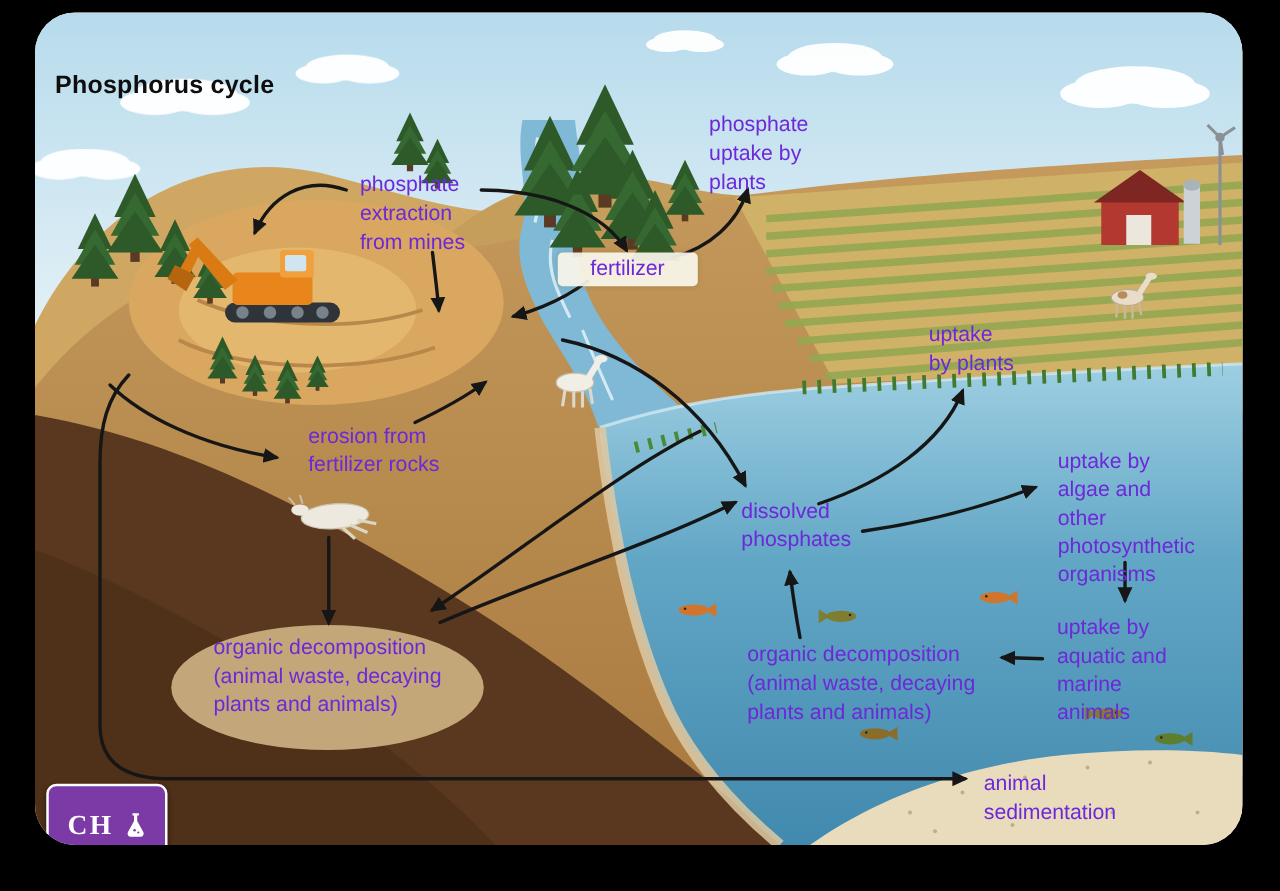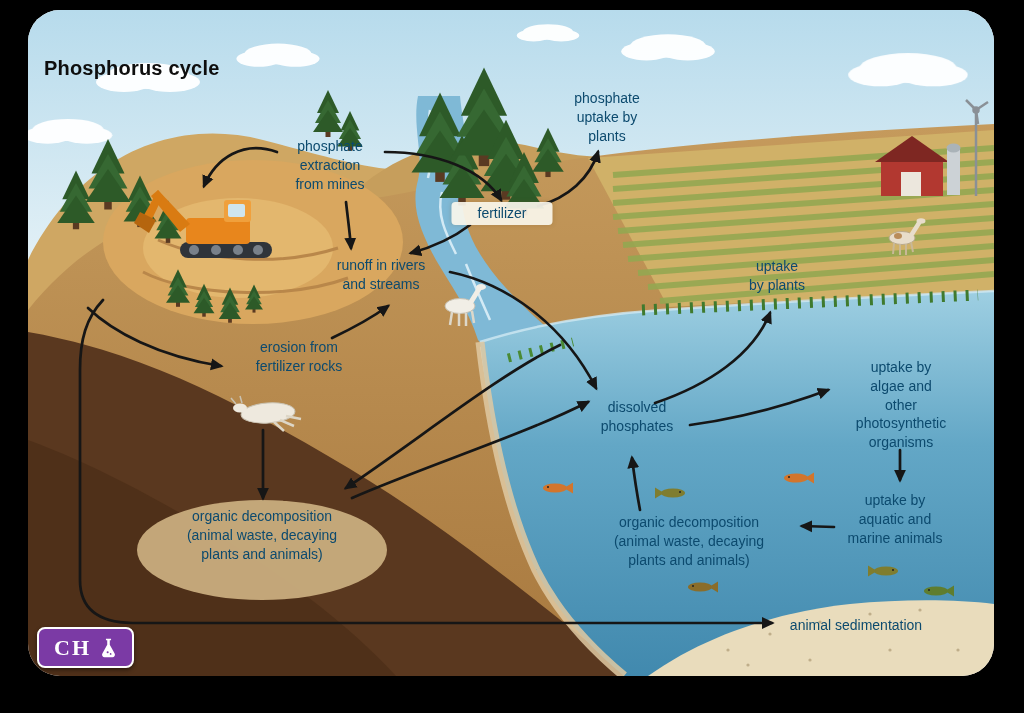--- a/index.html
+++ b/index.html
@@ -10,30 +10,30 @@
   .card{
     position:absolute;left:28px;top:10px;width:966px;height:666px;
     border-radius:32px;overflow:hidden;background:#fff;
   }
   svg.layer{position:absolute;left:0;top:0;width:966px;height:666px;}
   .title{
     position:absolute;left:16px;top:34px;font-size:20px;font-weight:bold;
     color:#0e0e0e;letter-spacing:.2px;
   }
   .label{
-    position:absolute;transform:translateX(-50%);text-align:center;
-    white-space:pre-line;font-size:14px;line-height:1.34;color:#0c4a6e;
+    position:absolute;transform:translateX(-50%);text-align:left;
+    white-space:pre-line;font-size:17px;line-height:1.34;color:#6d28d9;
   }
   .label.fert{
     background:rgba(250,246,236,.92);padding:2px 26px;border-radius:4px;
     box-shadow:0 0 4px rgba(120,90,40,.25);
   }
   .logo{
     position:absolute;left:9px;top:617px;height:37px;display:flex;align-items:center;
-    gap:9px;padding:0 15px;background:#7b3aa5;border:2px solid #fff;border-radius:8px;
+    gap:9px;padding:12px 15px;background:#7b3aa5;border:2px solid #fff;border-radius:8px;
     color:#fff;font-family:"Liberation Serif",serif;font-weight:bold;font-size:22px;
     letter-spacing:2px;box-shadow:0 2px 4px rgba(0,0,0,.45);
   }
   .logo .flask{width:17px;height:22px;flex:0 0 auto;}
 </style>
 </head>
 <body>
 
 <div class="card">
 
@@ -229,22 +229,20 @@
 
   <h1 class="title">Phosphorus cycle</h1>
 
   <div class="label" style="left:302px;top:127px">phosphate
 extraction
 from mines</div>
   <div class="label" style="left:579px;top:79px">phosphate
 uptake by
 plants</div>
   <div class="label fert" style="left:474px;top:192px">fertilizer</div>
-  <div class="label" style="left:353px;top:246px">runoff in rivers
-and streams</div>
   <div class="label" style="left:271px;top:328px">erosion from
 fertilizer rocks</div>
   <div class="label" style="left:749px;top:247px">uptake
 by plants</div>
   <div class="label" style="left:873px;top:348px">uptake by
 algae and other
 photosynthetic
 organisms</div>
   <div class="label" style="left:609px;top:388px">dissolved
 phosphates</div>

